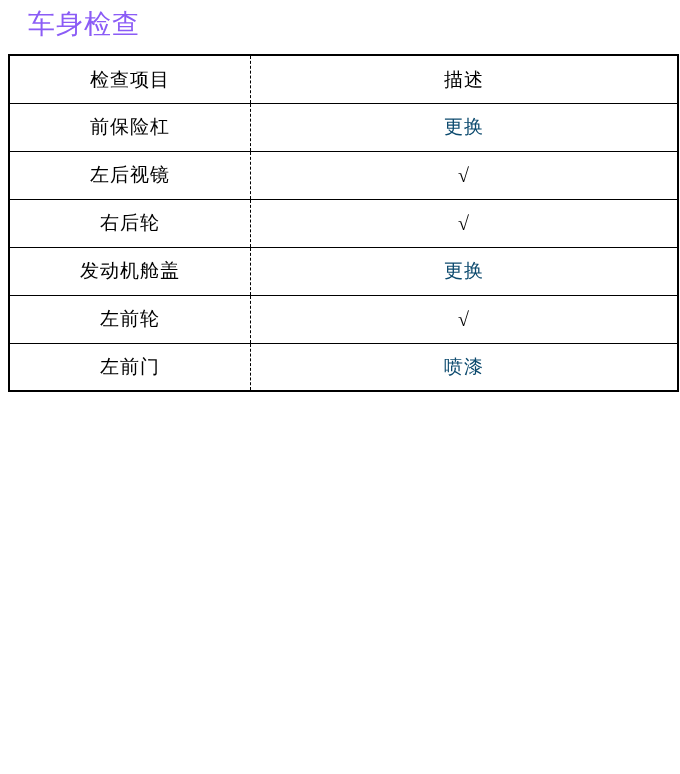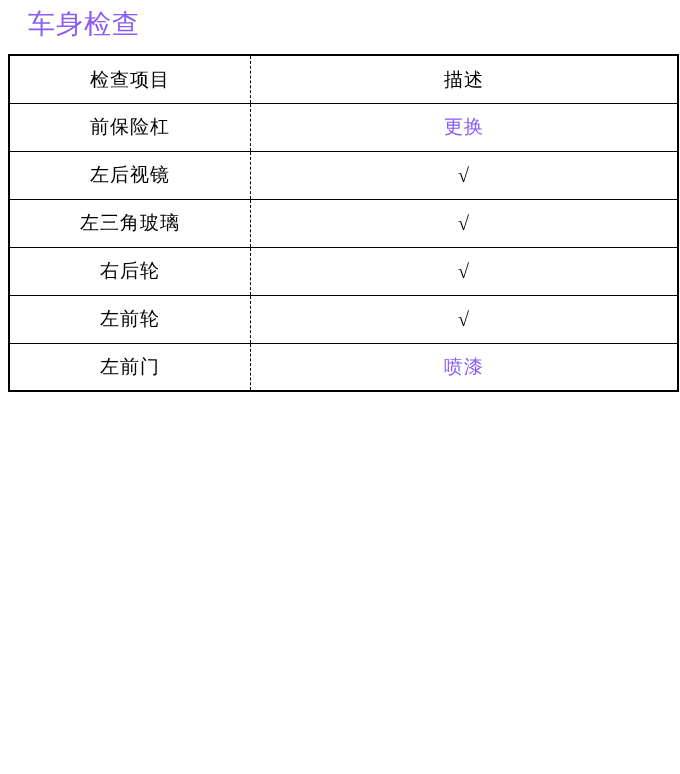--- a/index.html
+++ b/index.html
@@ -62,21 +62,21 @@
     letter-spacing: 1px;
   }
   .head-cell {
     font-size: 19px;
   }
   .val-ok {
     font-size: 20px;
     color: #000;
   }
   .val-alert {
-    color: #8b5cf6;
+    color: #0c4a6e;
   }
 </style>
 </head>
 <body>
 
 <div class="page">
 
   <div class="doc-title">车身检查</div>
 
   <div class="table-wrap">
@@ -88,26 +88,26 @@
         </tr>
       <tr>
             <td class="col-item">前保险杠</td>
             <td class="col-desc"><span class="val-alert">更换</span></td>
           </tr>
           <tr>
             <td class="col-item">左后视镜</td>
             <td class="col-desc"><span class="val-ok">√</span></td>
           </tr>
           <tr>
-            <td class="col-item">左三角玻璃</td>
+            <td class="col-item">右后轮</td>
             <td class="col-desc"><span class="val-ok">√</span></td>
           </tr>
           <tr>
-            <td class="col-item">右后轮</td>
-            <td class="col-desc"><span class="val-ok">√</span></td>
+            <td class="col-item">发动机舱盖</td>
+            <td class="col-desc"><span class="val-alert">更换</span></td>
           </tr>
           <tr>
             <td class="col-item">左前轮</td>
             <td class="col-desc"><span class="val-ok">√</span></td>
           </tr>
           <tr>
             <td class="col-item">左前门</td>
             <td class="col-desc"><span class="val-alert">喷漆</span></td>
           </tr>
         </tbody>

